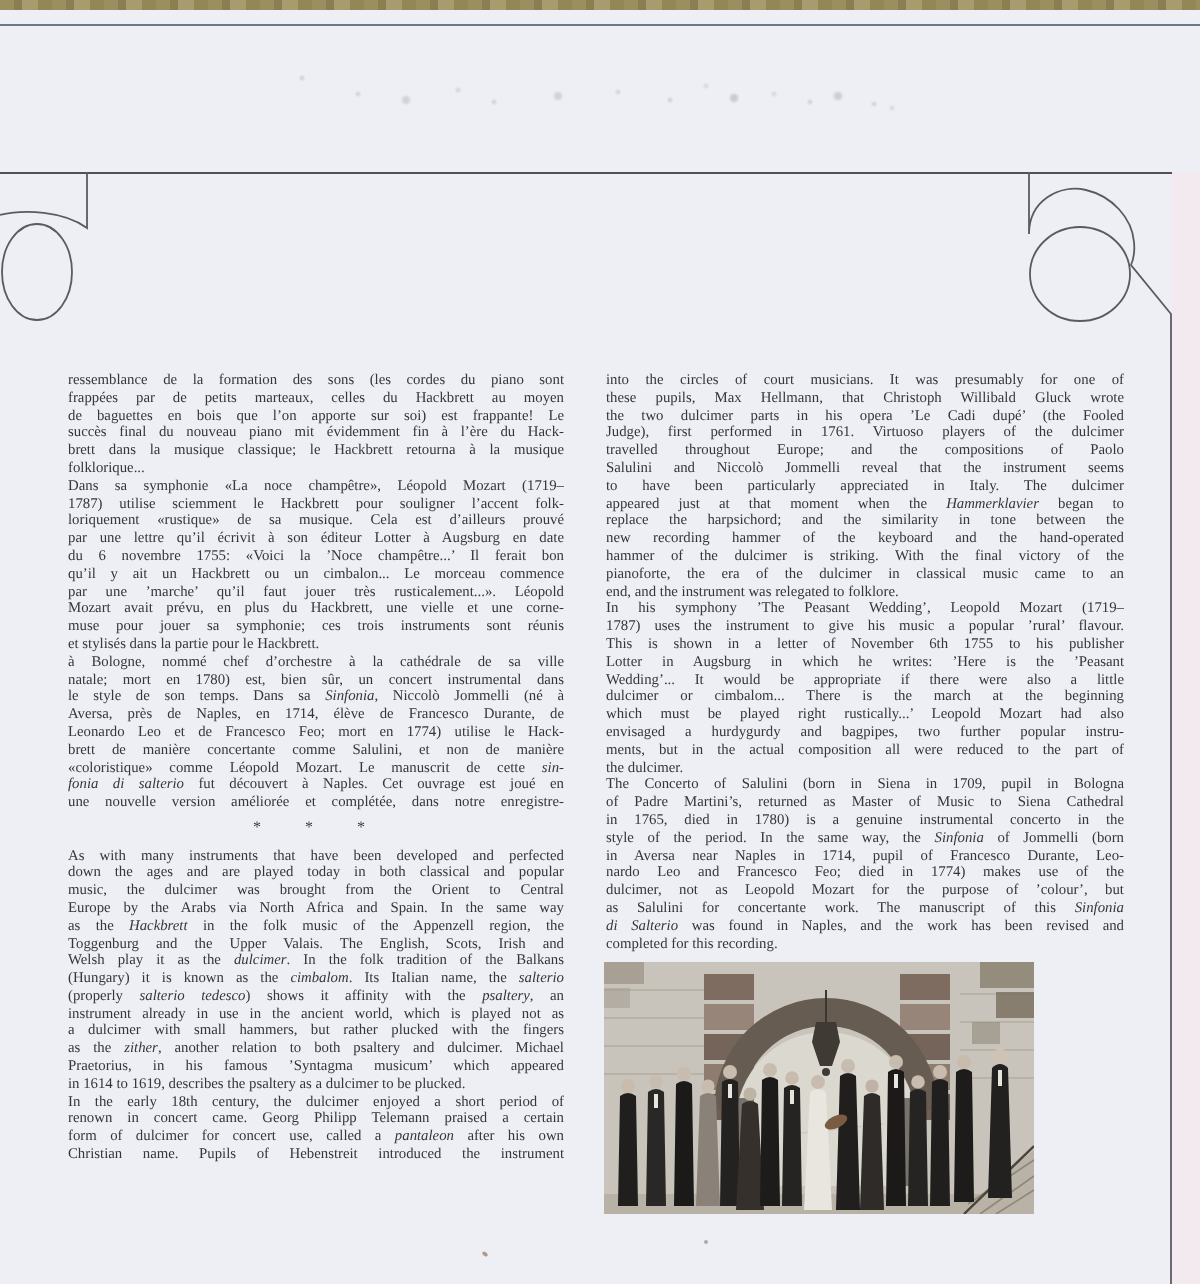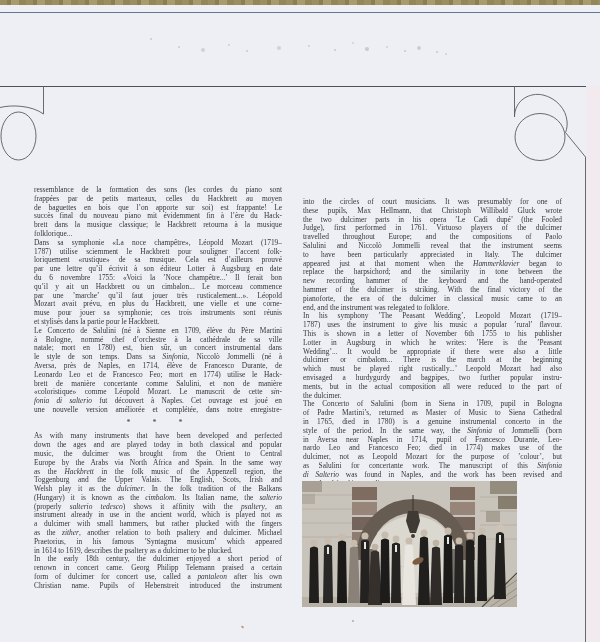--- a/index.html
+++ b/index.html
@@ -22,21 +22,21 @@
       254px 12px 0 0 rgba(140,142,158,.40),268px 9px 0 1px rgba(140,142,158,.34),
       286px 13px 0 0 rgba(140,142,158,.40),295px 15px 0 0 rgba(140,142,158,.30);}
   
   .edge-strip{position:absolute;left:586px;top:86px;width:14px;height:556px;background:#f2eaef;}
   .orn{position:absolute;overflow:visible;}
   .orn-left{left:0;top:86px;}
   .orn-right{left:506px;top:86px;}
   
   .col{position:absolute;font-size:7.4px;}
   .col-left{left:34px;top:186px;width:248px;}
-  .col-right{left:303px;top:198px;width:259px;}
+  .col-right{left:303px;top:186px;width:259px;}
   .jline{height:8.8px;line-height:8.8px;text-align:justify;text-align-last:justify;
          overflow:hidden;white-space:normal;}
   .jline.pend{text-align-last:left;}
   .stars{height:17.6px;line-height:15px;text-align:center;font-size:8px;
          letter-spacing:7px;word-spacing:6px;color:#3c3d44;}
   .photo{position:absolute;left:302px;top:481px;width:215px;height:126px;margin:0;}
   .photo svg{display:block;}
   .speck{position:absolute;border-radius:50%;}
   .speck-1{left:241px;top:626px;width:3px;height:2px;background:#b59a8a;transform:rotate(40deg);}
   .speck-2{left:352px;top:620px;width:2px;height:2px;background:#a8aab4;}
@@ -73,21 +73,20 @@
         <div class="jline"><span>Dans sa symphonie «La noce champêtre», Léopold Mozart (1719–</span></div>
         <div class="jline"><span>1787) utilise sciemment le Hackbrett pour souligner l’accent folk-</span></div>
         <div class="jline"><span>loriquement «rustique» de sa musique. Cela est d’ailleurs prouvé</span></div>
         <div class="jline"><span>par une lettre qu’il écrivit à son éditeur Lotter à Augsburg en date</span></div>
         <div class="jline"><span>du 6 novembre 1755: «Voici la ’Noce champêtre...’ Il ferait bon</span></div>
         <div class="jline"><span>qu’il y ait un Hackbrett ou un cimbalon... Le morceau commence</span></div>
         <div class="jline"><span>par une ’marche’ qu’il faut jouer très rusticalement...». Léopold</span></div>
         <div class="jline"><span>Mozart avait prévu, en plus du Hackbrett, une vielle et une corne-</span></div>
         <div class="jline"><span>muse pour jouer sa symphonie; ces trois instruments sont réunis</span></div>
         <div class="jline pend"><span>et stylisés dans la partie pour le Hackbrett.</span></div>
-        <div class="jline"><span>Le Concerto de Salulini (né à Sienne en 1709, élève du Père Martini</span></div>
         <div class="jline"><span>à Bologne, nommé chef d’orchestre à la cathédrale de sa ville</span></div>
         <div class="jline"><span>natale; mort en 1780) est, bien sûr, un concert instrumental dans</span></div>
         <div class="jline"><span>le style de son temps. Dans sa </span><i>Sinfonia</i><span>, Niccolò Jommelli (né à</span></div>
         <div class="jline"><span>Aversa, près de Naples, en 1714, élève de Francesco Durante, de</span></div>
         <div class="jline"><span>Leonardo Leo et de Francesco Feo; mort en 1774) utilise le Hack-</span></div>
         <div class="jline"><span>brett de manière concertante comme Salulini, et non de manière</span></div>
         <div class="jline"><span>«coloristique» comme Léopold Mozart. Le manuscrit de cette </span><i>sin-</i></div>
         <div class="jline"><i>fonia di salterio</i><span> fut découvert à Naples. Cet ouvrage est joué en</span></div>
         <div class="jline"><span>une nouvelle version améliorée et complétée, dans notre enregistre-</span></div>
       </div>

